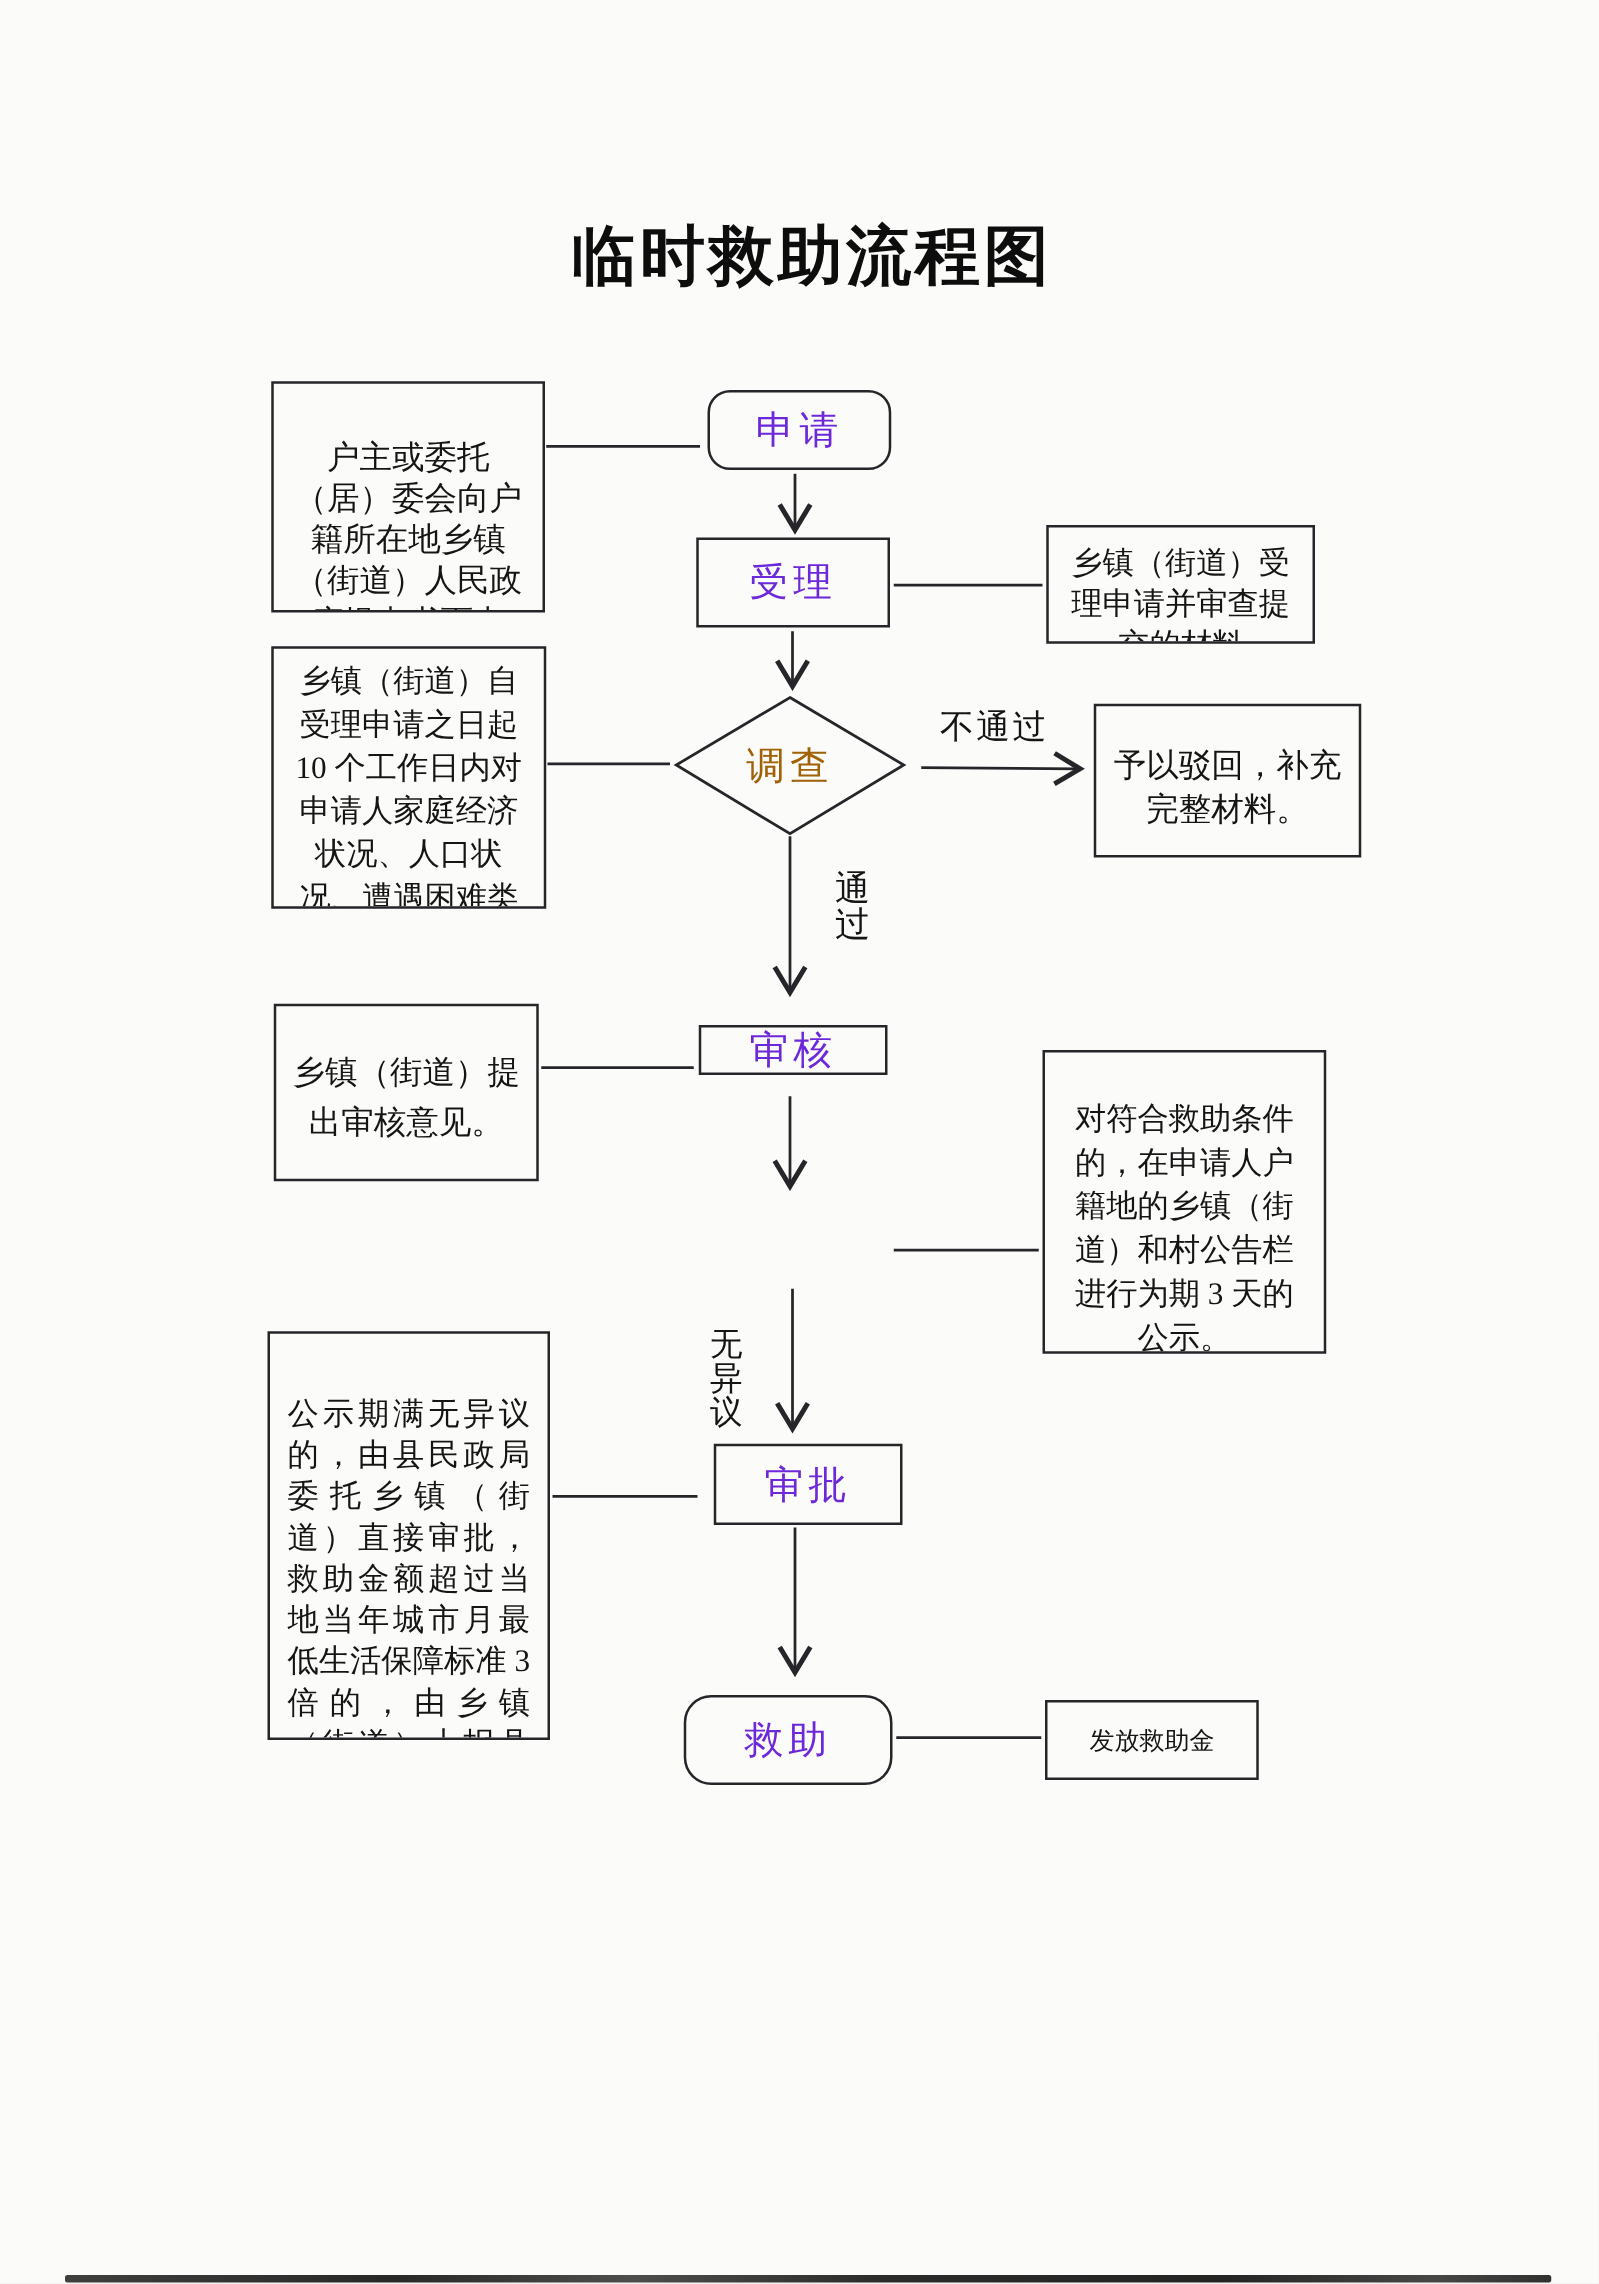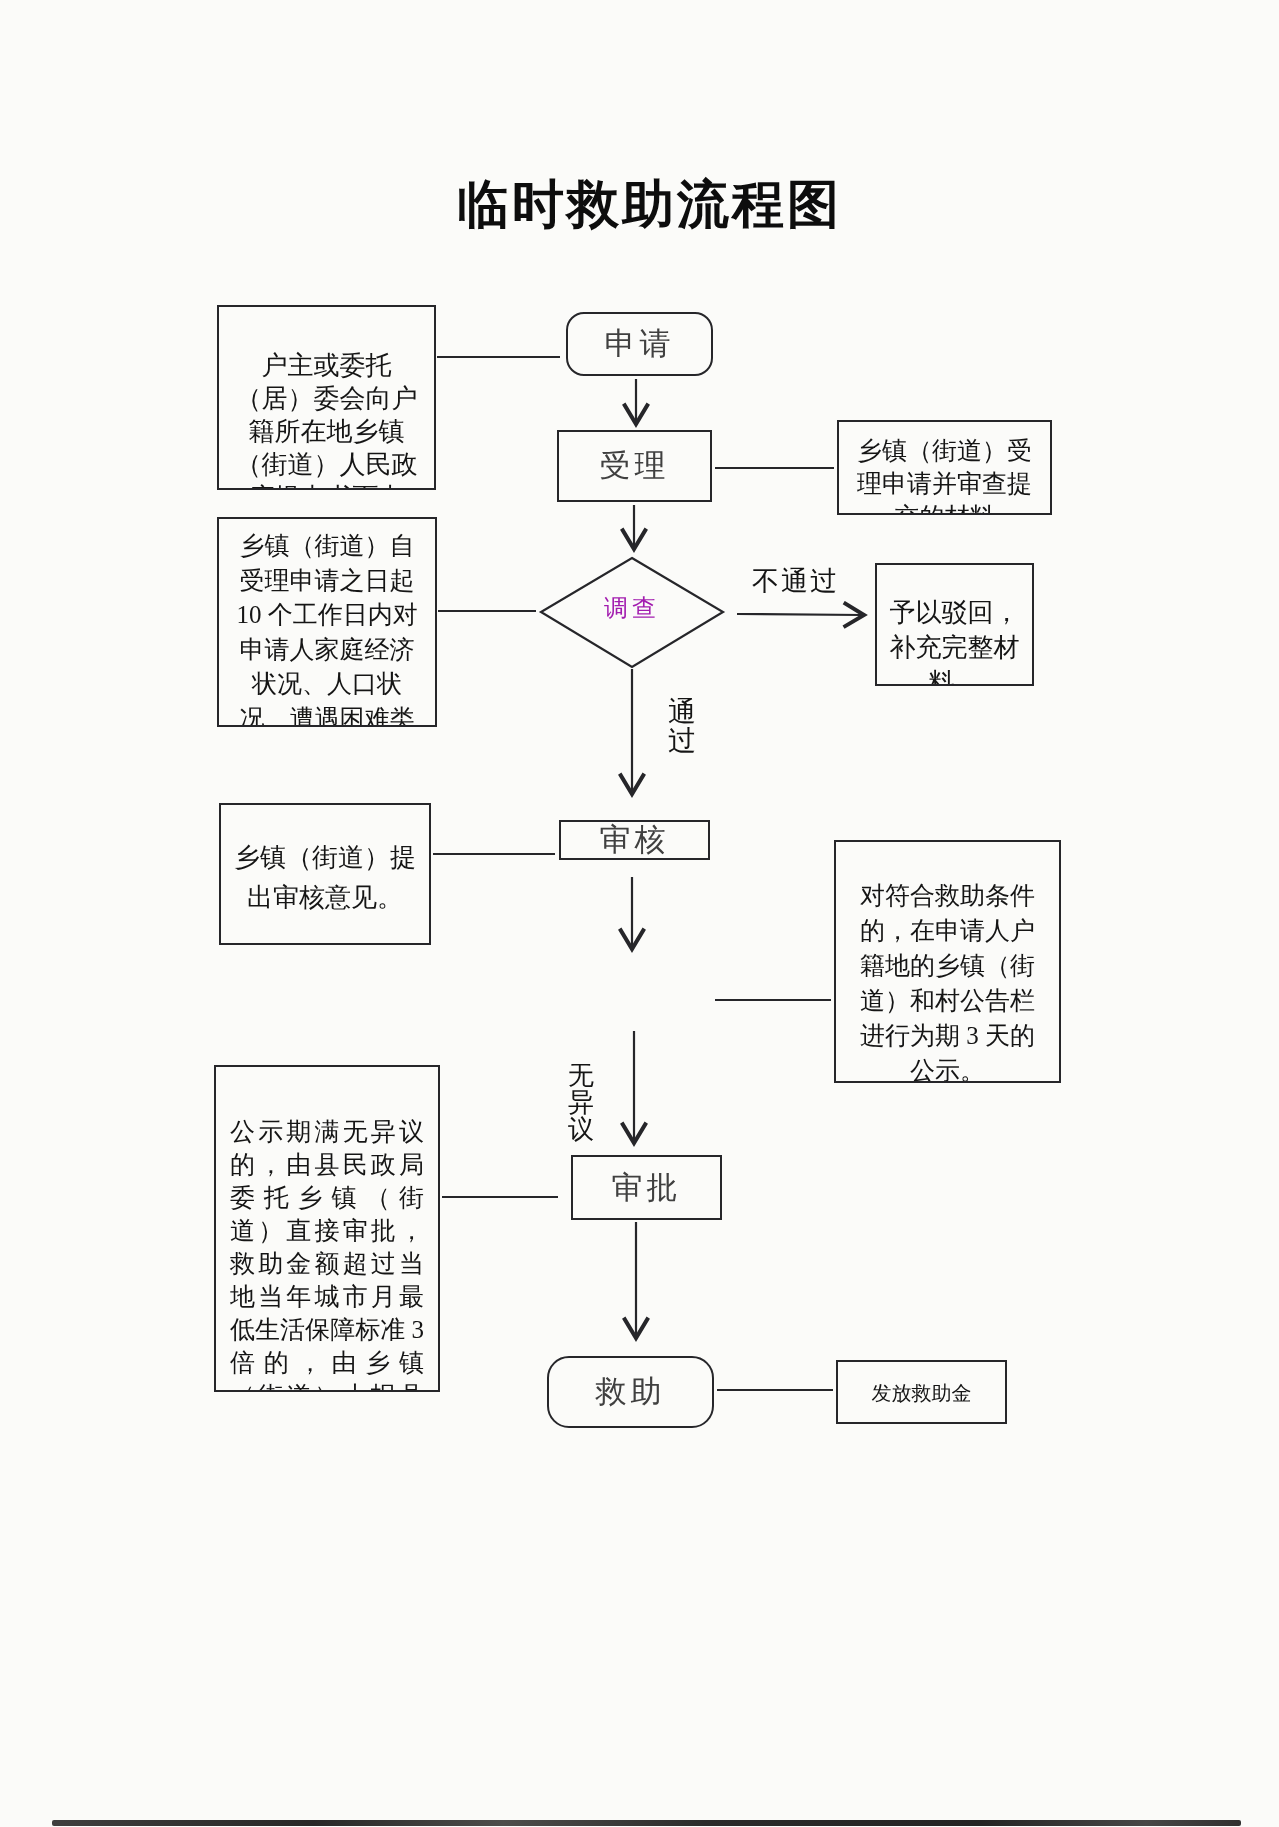--- a/index.html
+++ b/index.html
@@ -12,37 +12,37 @@
     position:absolute;left:0;top:170px;width:100%;text-align:center;
     font-size:52px;font-weight:bold;letter-spacing:3px;color:#0d0d0d;
     font-family:"DejaVu Serif","Liberation Serif",serif;
   }
   .box{
     position:absolute;border:2px solid #26262a;background:transparent;
     box-sizing:border-box;
   }
   .node{
     display:flex;align-items:center;justify-content:center;
-    font-size:31px;letter-spacing:4px;color:#404040;
+    font-size:31px;letter-spacing:4px;color:#6d28d9;
   }
   .rounded{border-radius:18px;}
   .rounded-lg{border-radius:22px;}
   .note{
     font-size:25px;line-height:34px;text-align:center;color:#151515;
     overflow:hidden;
   }
   .edge-label{
     position:absolute;font-size:27px;color:#151515;letter-spacing:2px;
   }
   .vertical{width:32px;word-break:break-all;line-height:29px;text-align:right;letter-spacing:0;}
   svg.wires{position:absolute;left:0;top:0;width:1279px;height:1827px;}
   svg.wires *{vector-effect:non-scaling-stroke;}
   .diamond-label{
     position:absolute;left:552px;top:592px;width:160px;text-align:center;
-    font-size:24px;letter-spacing:4px;color:#a21caf;font-family:Liberation Mono, monospace;
+    font-size:31px;letter-spacing:4px;color:#a16207;font-family:Liberation Mono, monospace;
   }
   .scan-strip{
     position:absolute;left:52px;right:58px;bottom:1px;height:6px;
     background:linear-gradient(90deg,#2a2a2a 0%,#101010 22%,#3a3a38 38%,#141414 55%,#0c0c0c 78%,#333 92%,#1a1a1a 100%);
     border-radius:2px;opacity:.9;
   }
 </style>
 </head>
 <body>
 
@@ -107,21 +107,21 @@
   </div>
 
   <div class="box note" style="left:837px;top:420px;width:215px;height:95px;padding:12px 14px 0;line-height:33px;">
     <span>乡镇（街道）受理申请并审查提交的材料</span>
   </div>
 
   <div class="box note" style="left:217px;top:517px;width:220px;height:210px;padding:10px 10px 6px;line-height:34.5px;">
     <span>乡镇（街道）自受理申请之日起 10 个工作日内对申请人家庭经济状况、人口状况、遭遇困难类型等进行调查核实。</span>
   </div>
 
-  <div class="box note" style="left:875px;top:563px;width:159px;height:123px;padding:30px 10px 6px;font-size:26px;line-height:35px;">
+  <div class="box note" style="left:875px;top:563px;width:214px;height:123px;padding:30px 10px 6px;font-size:26px;line-height:35px;">
     <span>予以驳回，补充完整材料。</span>
   </div>
 
   <div class="box note" style="left:219px;top:803px;width:212px;height:142px;padding:33px 12px 6px;font-size:26px;line-height:40px;">
     <span>乡镇（街道）提出审核意见。</span>
   </div>
 
   <div class="box note" style="left:834px;top:840px;width:227px;height:243px;padding:36px 12px 8px;line-height:35px;">
     <span>对符合救助条件的，在申请人户籍地的乡镇（街道）和村公告栏进行为期 3 天的公示。</span>
   </div>

